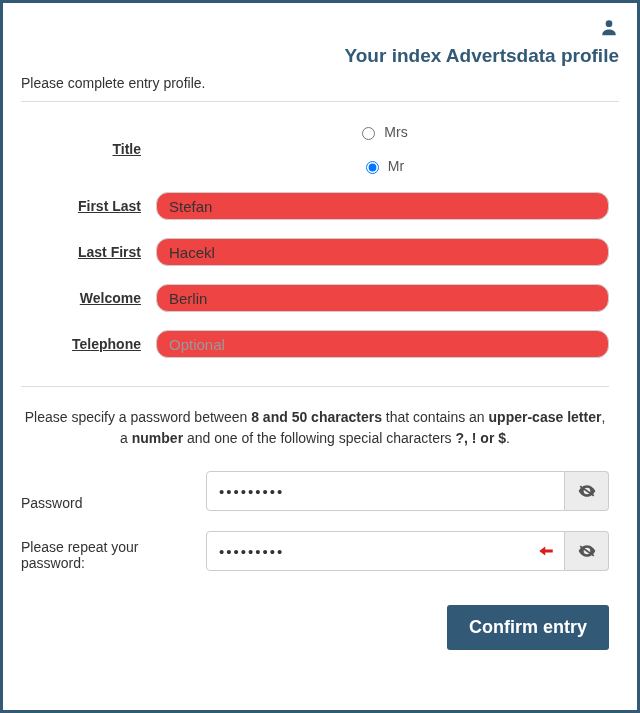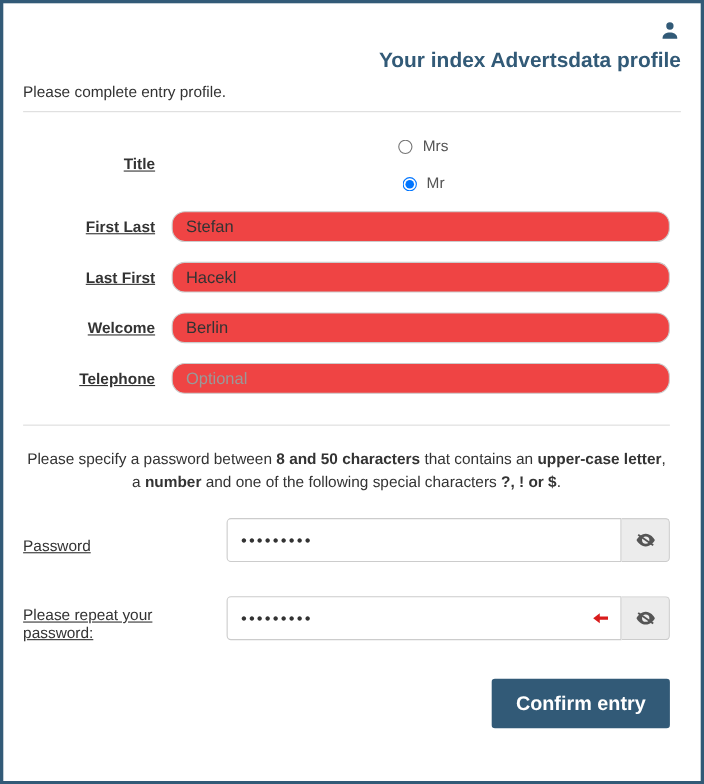--- a/index.html
+++ b/index.html
@@ -92,23 +92,22 @@
     font-size:14px;
     line-height:1.5;
     color:#333;
     margin: 0 0 22px 0;
     text-align: center;
   }
   .pw-hint b, .pw-hint strong { font-weight:700; }
 
   .pw-row {
     display:flex;
-    align-items:center;
-    margin-bottom:30px;
-    text-decoration:underline;
+    align-items:flex-end;
+    margin-bottom:18px;
   }
   .pw-label {
     width:185px;
     font-size:14px;
     color:#333;
     padding-top:10px;
     padding-right:10px;
   }
   .pw-field {
     flex:1;

